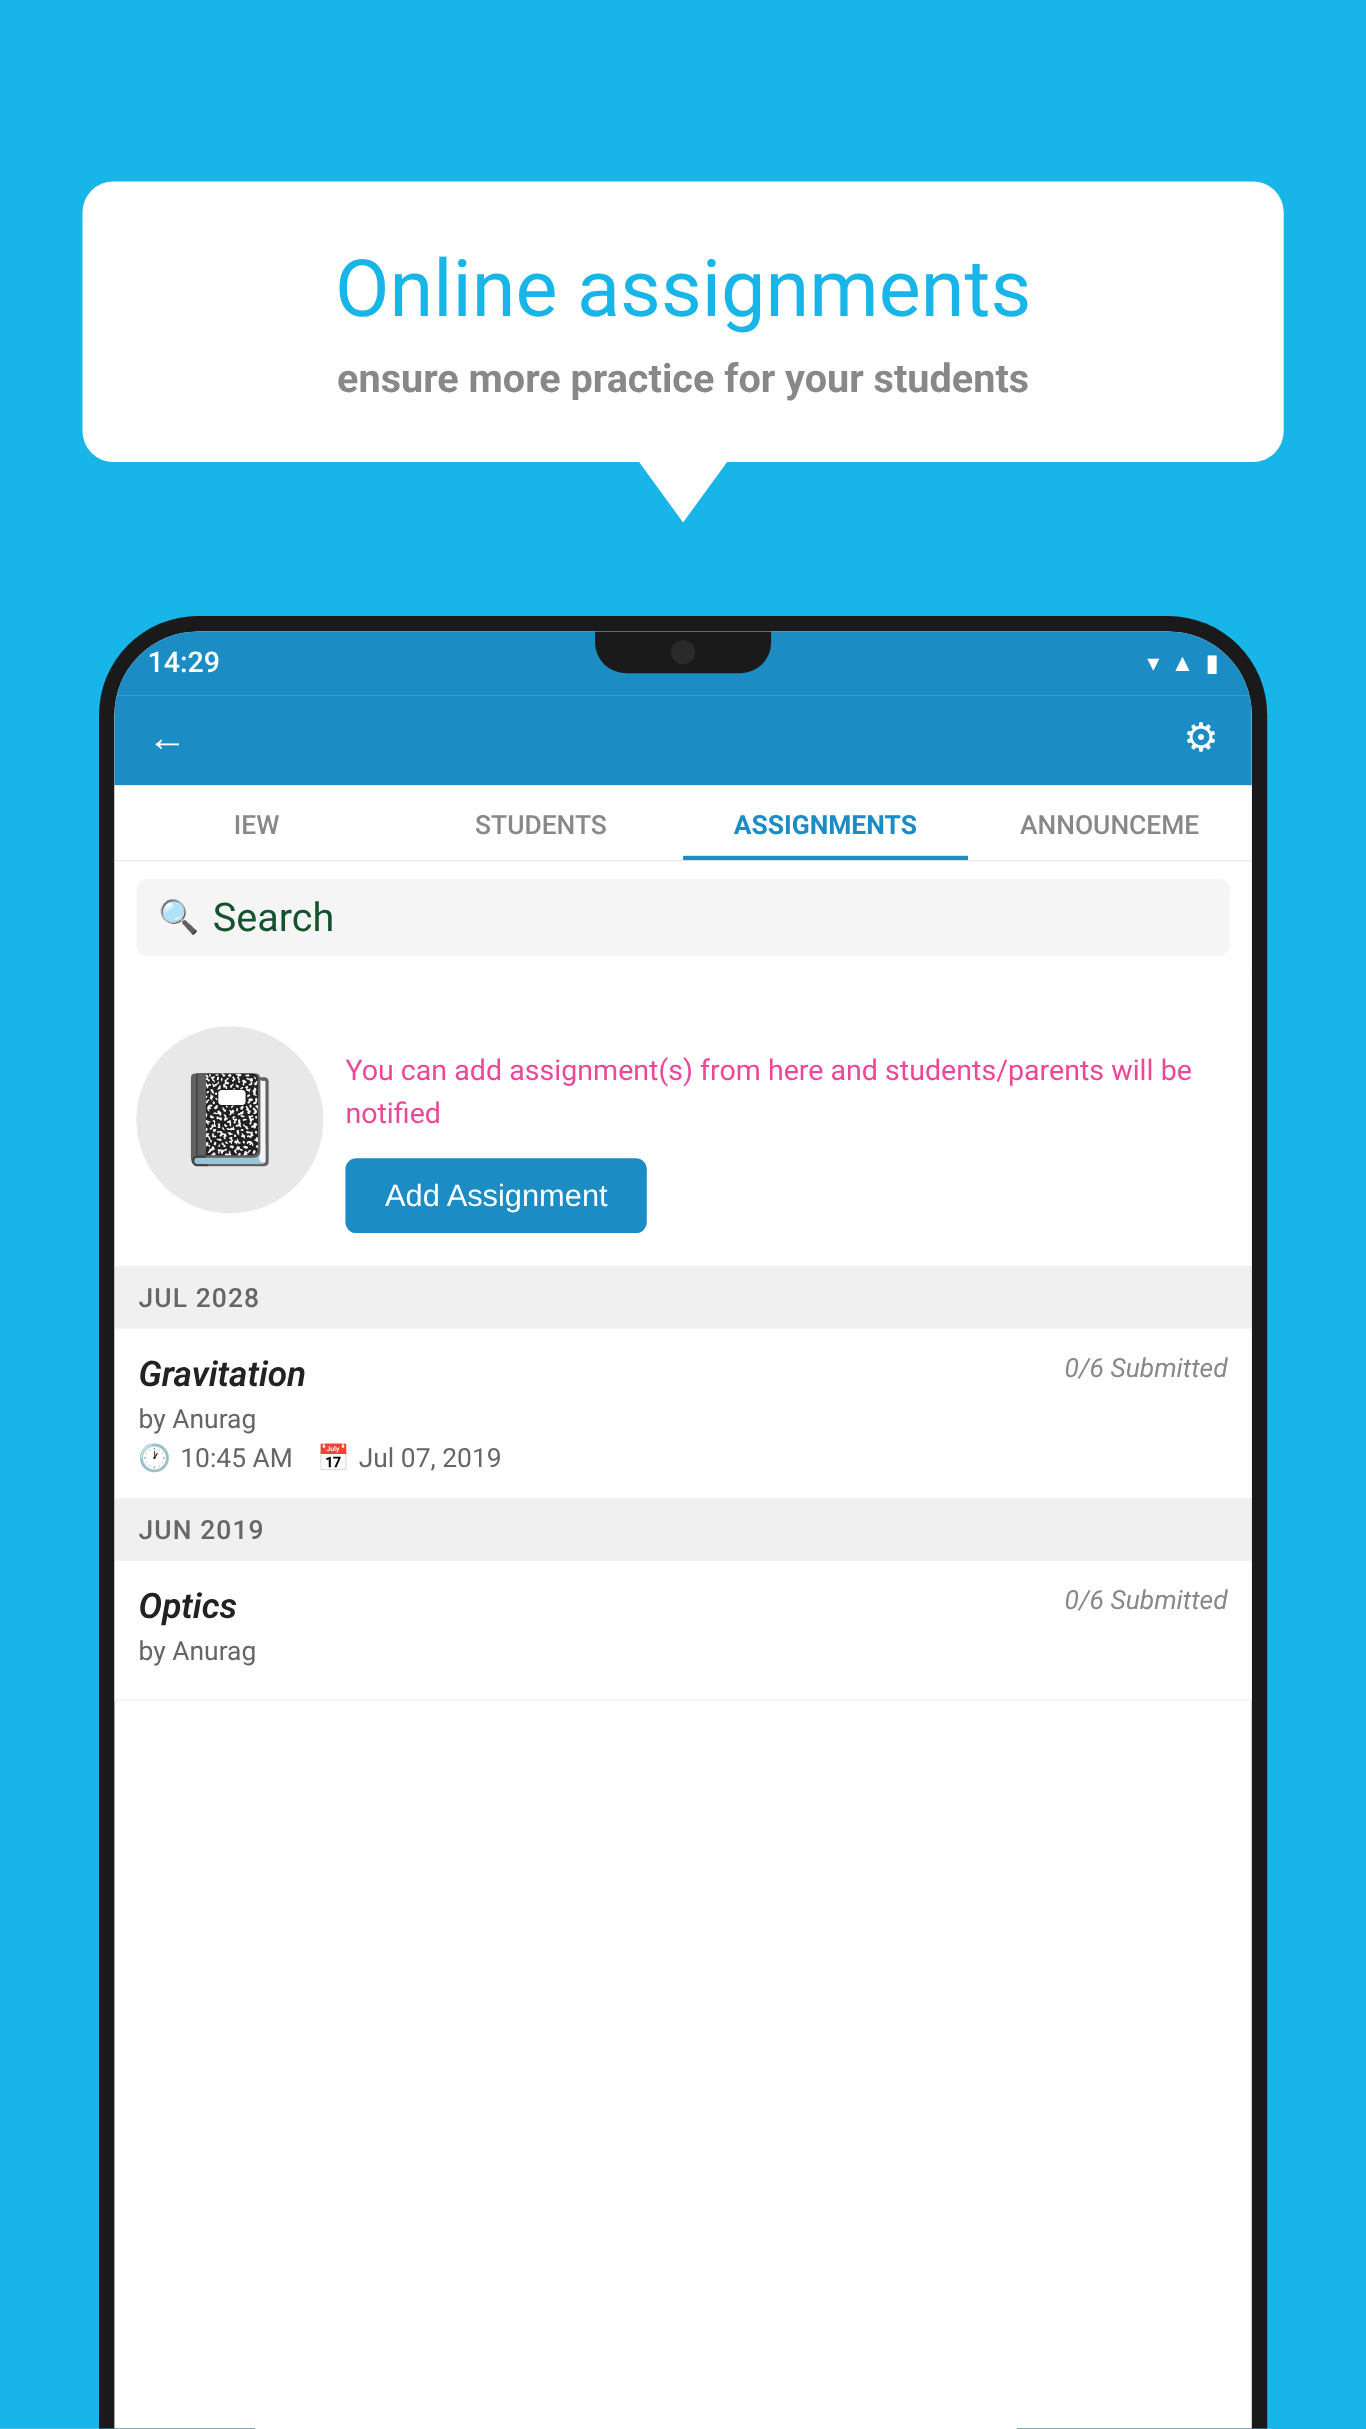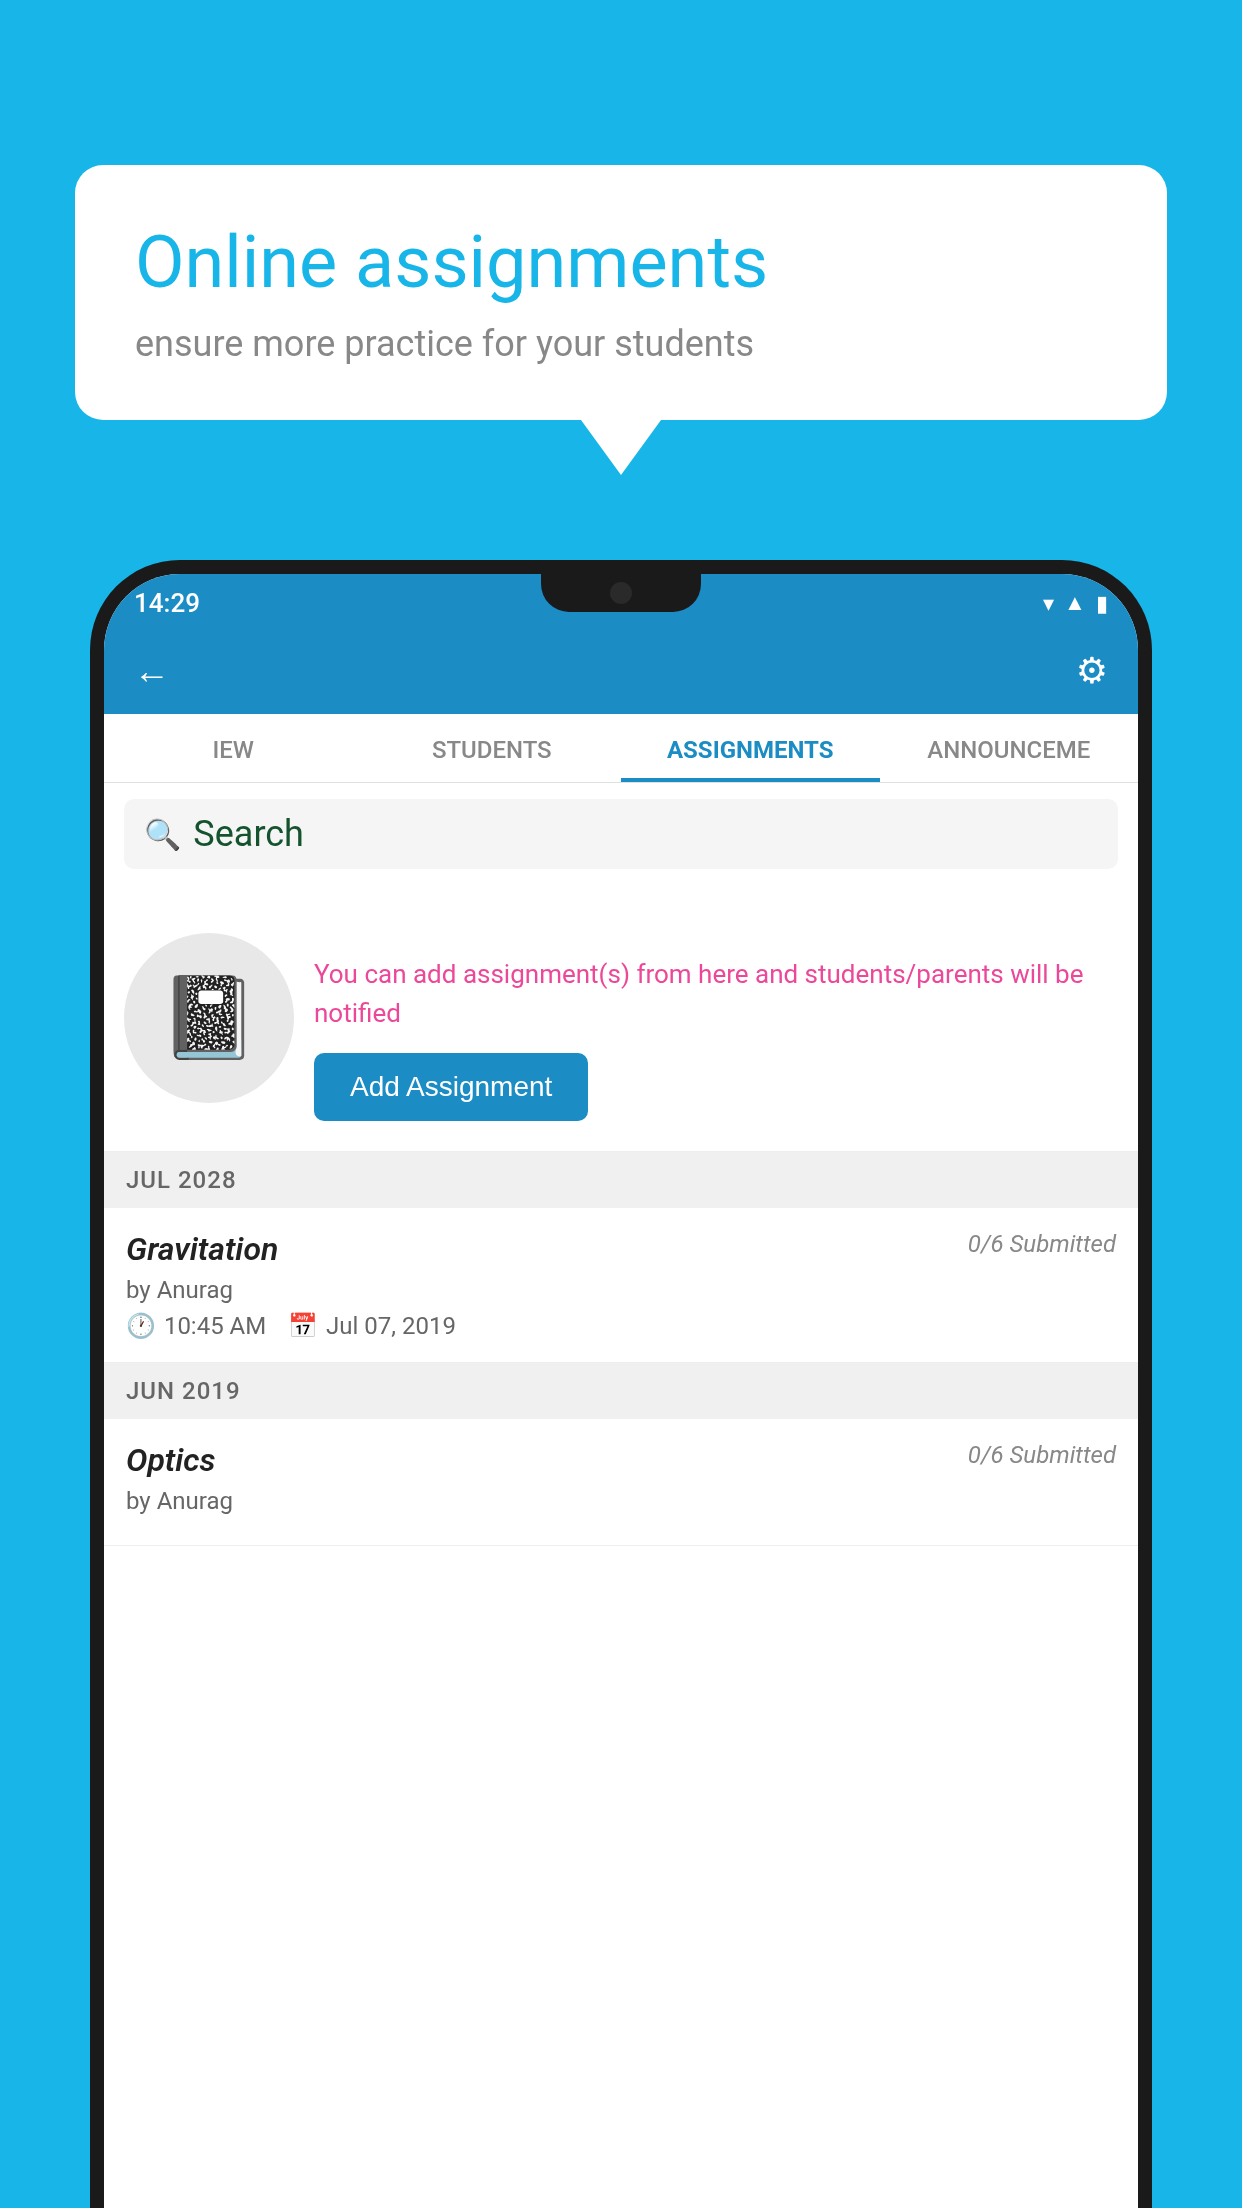--- a/index.html
+++ b/index.html
@@ -18,34 +18,35 @@
       position: absolute;
       top: 165px;
       left: 75px;
       right: 75px;
     }
 
     .speech-bubble {
       background: white;
       border-radius: 28px;
       padding: 55px 60px 55px 60px;
+      text-align: center;
       position: relative;
     }
 
     .speech-bubble-title {
       font-size: 72px;
       color: #17B5E8;
       font-weight: 400;
       margin-bottom: 18px;
     }
 
     .speech-bubble-subtitle {
       font-size: 36px;
       color: #888;
-      font-weight: 400;
+      font-weight: 700;
     }
 
     .speech-bubble-arrow {
       width: 0;
       height: 0;
       border-left: 40px solid transparent;
       border-right: 40px solid transparent;
       border-top: 55px solid white;
       margin: 0 auto;
     }

